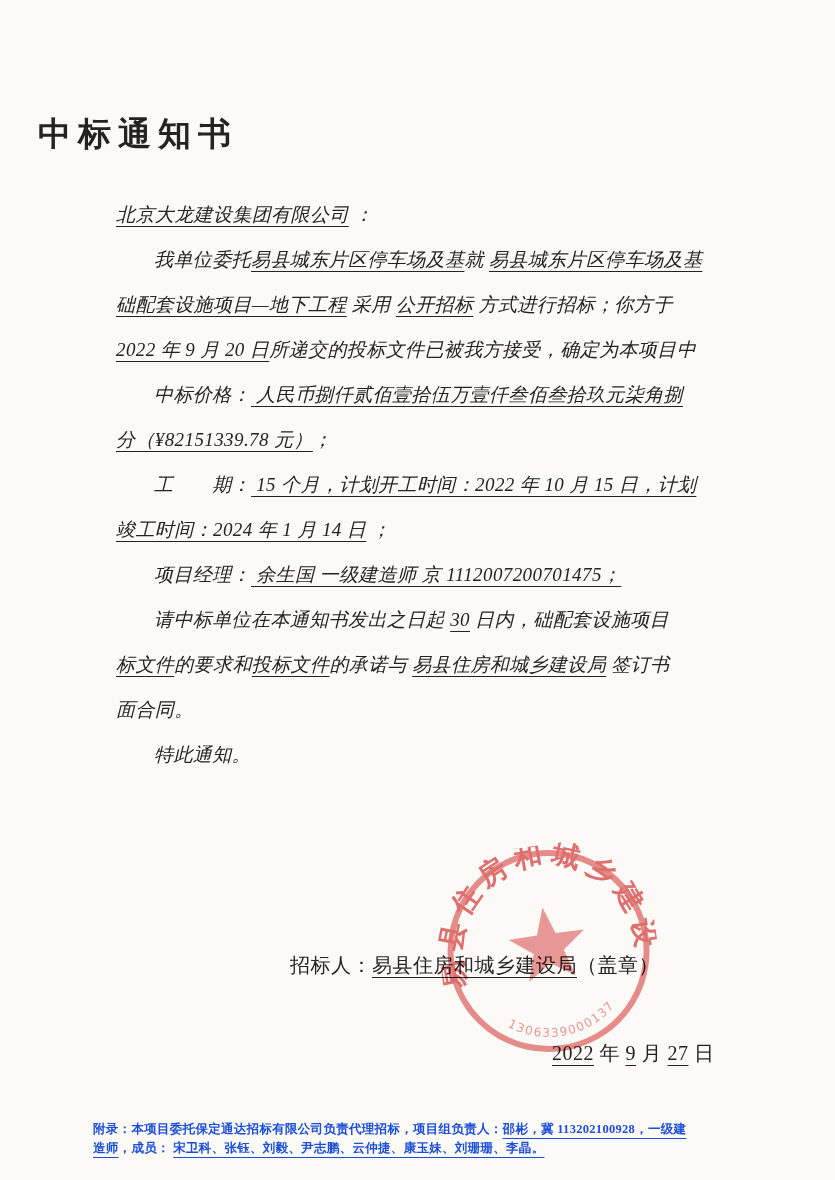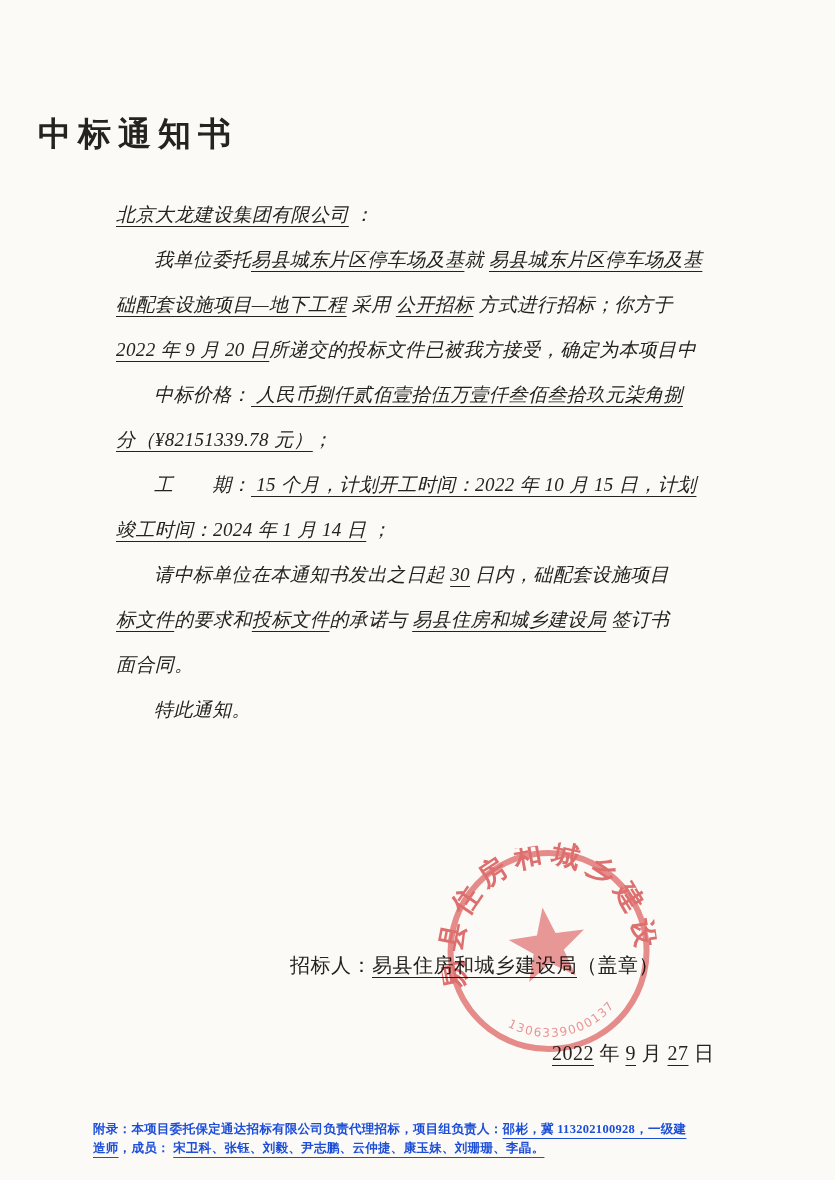--- a/index.html
+++ b/index.html
@@ -73,20 +73,21 @@
 
   <div class="doc-body">
       <div class="line"><span class="u">北京大龙建设集团有限公司</span><span> ：</span></div>
       <div class="line indent"><span>我单位委托</span><span class="u">易县城东片区停车场及基</span><span>就 </span><span class="u">易县城东片区停车场及基</span></div>
       <div class="line"><span class="u">础配套设施项目—地下工程</span><span> 采用 </span><span class="u">公开招标</span><span> 方式进行招标；你方于</span></div>
       <div class="line"><span class="u">2022 年 9 月 20 日</span><span>所递交的投标文件已被我方接受，确定为本项目中</span></div>
       <div class="line indent"><span>中标价格：</span><span class="u"> 人民币捌仟贰佰壹拾伍万壹仟叁佰叁拾玖元柒角捌</span></div>
       <div class="line"><span class="u">分（¥82151339.78 元）</span><span>；</span></div>
       <div class="line indent"><span>工　　期：</span><span class="u"> 15 个月，计划开工时间：2022 年 10 月 15 日，计划</span></div>
       <div class="line"><span class="u">竣工时间：2024 年 1 月 14 日</span><span> ；</span></div>
+      <div class="line indent"><span>项目经理：</span><span class="u"> 余生国 一级建造师 京 1112007200701475； </span></div>
       <div class="line indent"><span>请中标单位在本通知书发出之日起 </span><span class="u">30</span><span> 日内，础配套设施项目</span></div>
       <div class="line"><span class="u">标文件</span><span>的要求和</span><span class="u">投标文件</span><span>的承诺与 </span><span class="u">易县住房和城乡建设局</span><span> 签订书</span></div>
       <div class="line"><span>面合同。</span></div>
       <div class="line indent"><span>特此通知。</span></div>
     </div>
 
   <div class="sig-line"><span>招标人：</span><span class="u">易县住房和城乡建设局</span><span>（盖章）</span></div>
 
   <svg class="stamp" viewBox="0 0 218 218" width="218" height="218" xmlns="http://www.w3.org/2000/svg">
     <defs>

